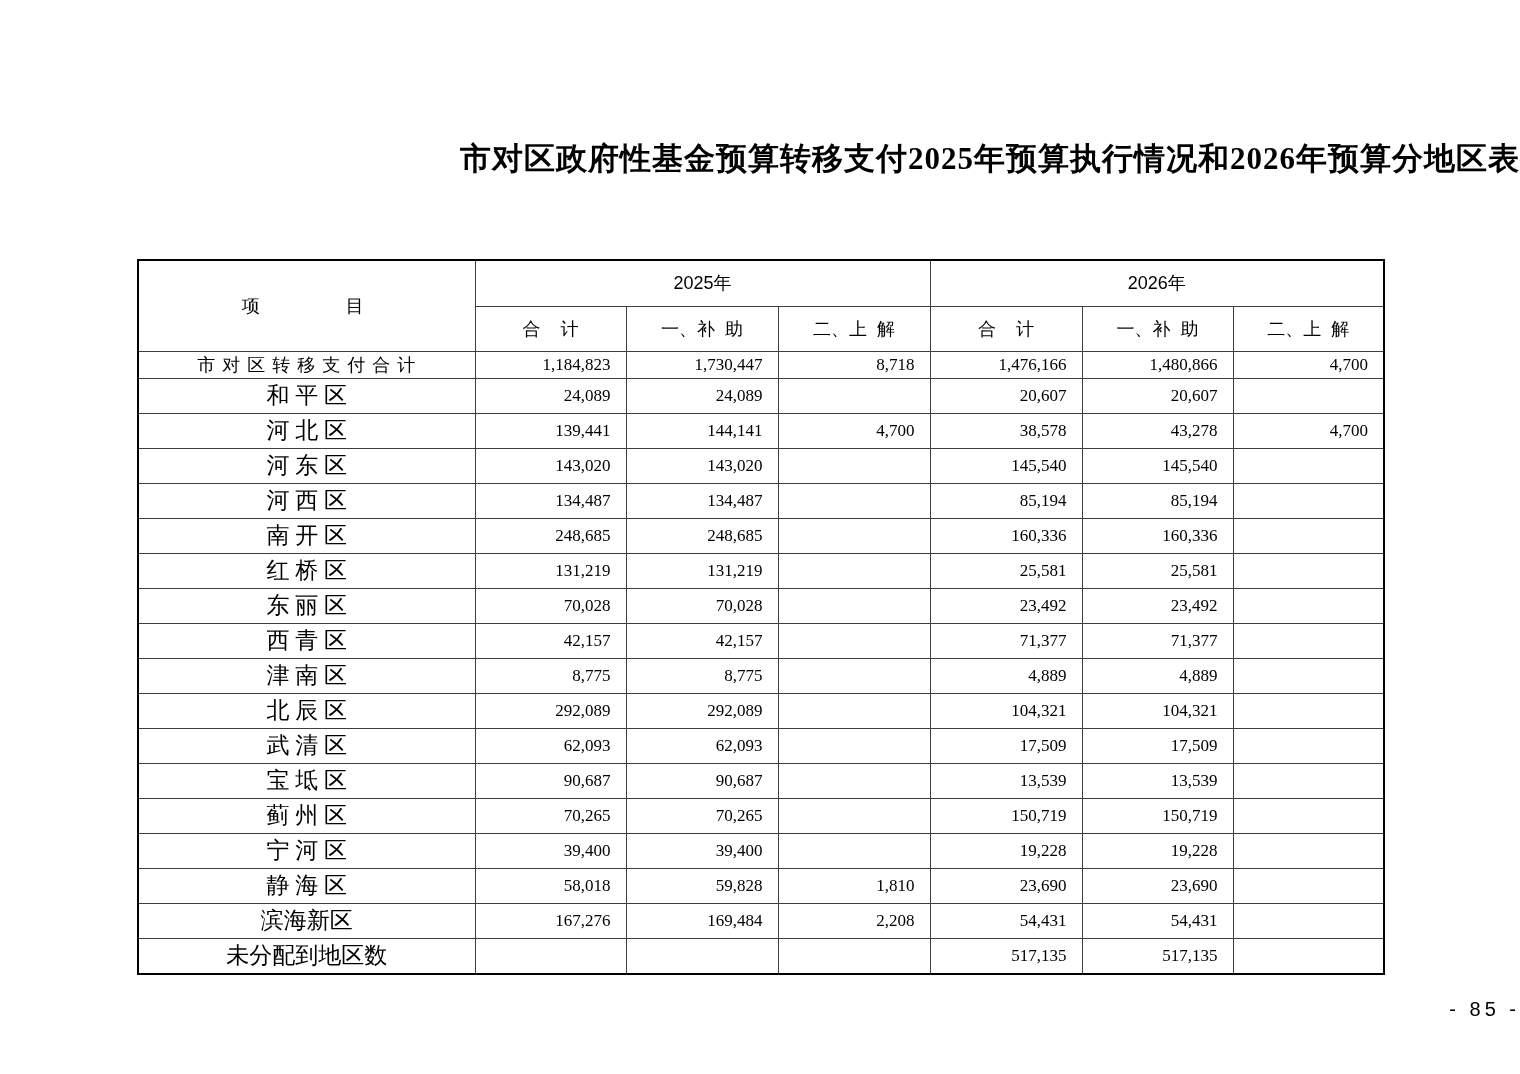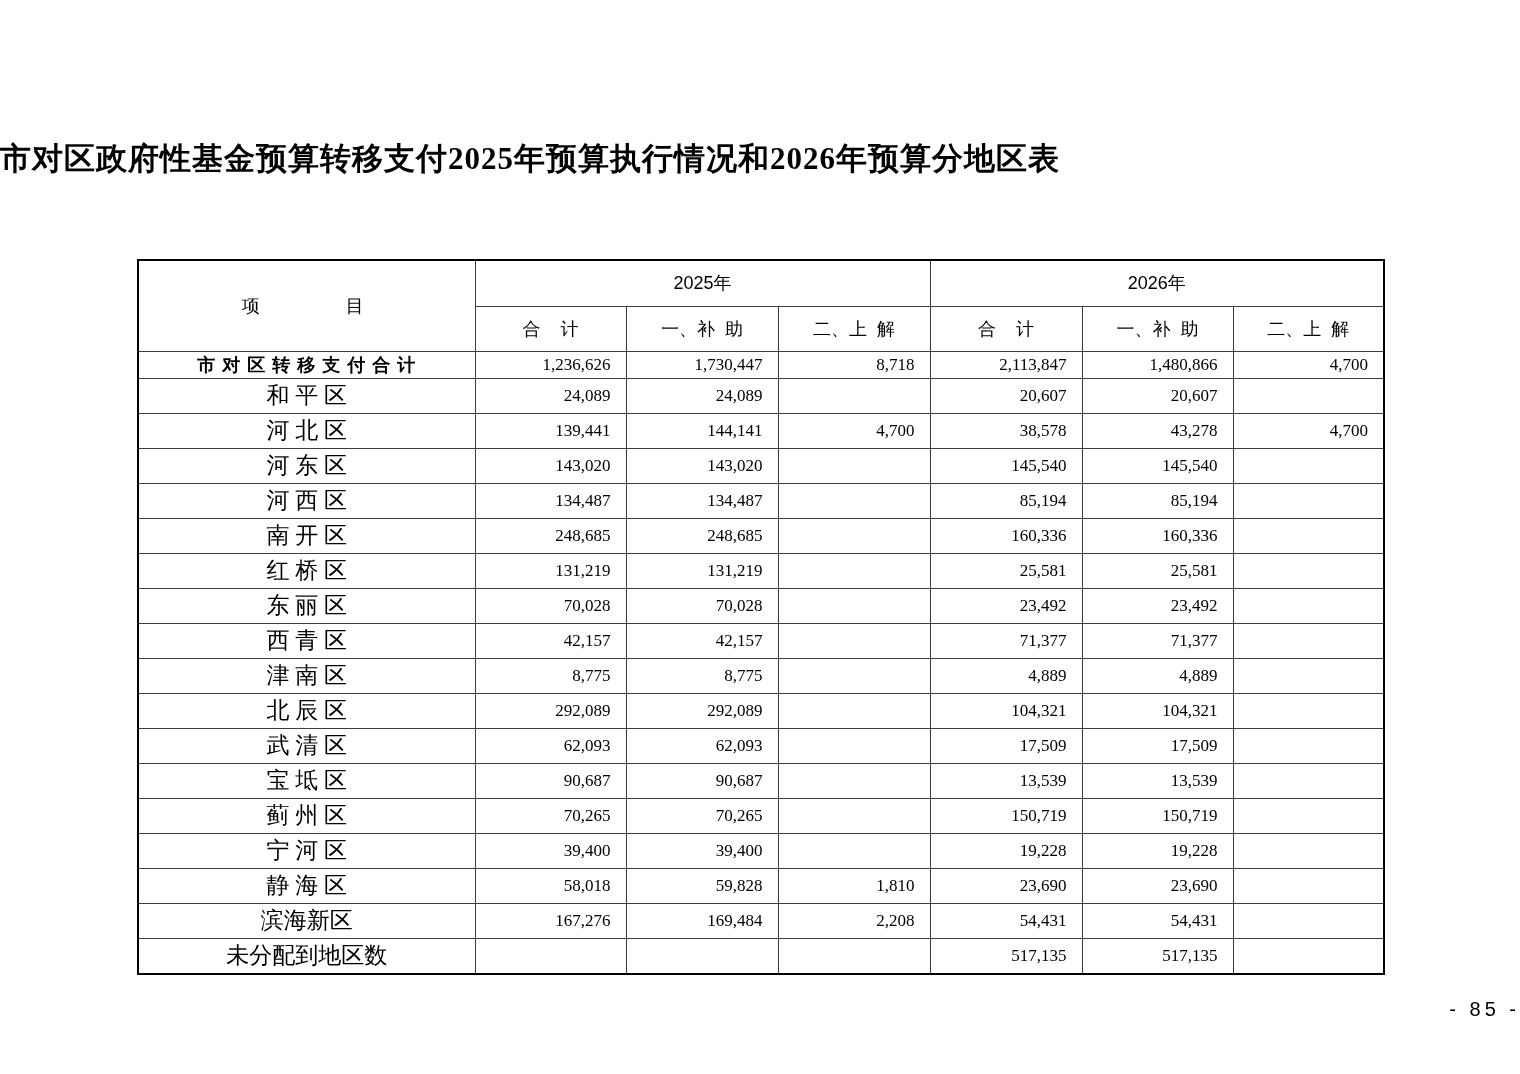--- a/index.html
+++ b/index.html
@@ -11,21 +11,21 @@
     position: relative;
     overflow: hidden;
   }
   .page {
     position: absolute; inset: 0;
     background: #fff;
   }
   .doc-title {
     position: absolute;
     top: 138px; left: 0; right: 0;
-    text-align: left;
+    text-align: right;
     font-size: 31px;
     font-weight: bold;
     letter-spacing: 1px;
     font-family: "Liberation Serif", "DejaVu Serif", serif;
     white-space: pre;
   }
   .meta {
     position: absolute;
     top: 230px; left: 147px; right: 137px;
     display: flex;
@@ -68,21 +68,21 @@
   }
   td.num {
     text-align: right;
     padding-right: 15px;
     font-size: 17px;
     font-family: "Liberation Serif", "DejaVu Serif", serif;
     white-space: pre;
   }
   tr.total-row td.name {
     font-family: "Liberation Sans", "DejaVu Sans", sans-serif;
-    font-weight: bold;
+    font-weight: normal;
     font-size: 18px;
     letter-spacing: 1px;
     margin-top: 32px;
   }
   .page-number {
     position: absolute;
     top: 998px; left: 0; right: 0;
     text-align: right;
     font-size: 20px;
     font-family: "Liberation Sans", "DejaVu Sans", sans-serif;
@@ -119,24 +119,24 @@
           <th>一、补  助</th>
           <th>二、上  解</th>
           <th>合    计</th>
           <th>一、补  助</th>
           <th>二、上  解</th>
         </tr>
       </thead>
       <tbody id="table-body">
           <tr class="total-row">
             <td class="name">市 对 区 转 移 支 付 合 计</td>
-            <td class="num">1,236,626</td>
+            <td class="num">1,184,823</td>
             <td class="num">1,730,447</td>
             <td class="num">8,718</td>
-            <td class="num">2,113,847</td>
+            <td class="num">1,476,166</td>
             <td class="num">1,480,866</td>
             <td class="num">4,700</td>
           </tr>
           <tr>
             <td class="name">和 平 区</td>
             <td class="num">24,089</td>
             <td class="num">24,089</td>
             <td class="num"></td>
             <td class="num">20,607</td>
             <td class="num">20,607</td>

